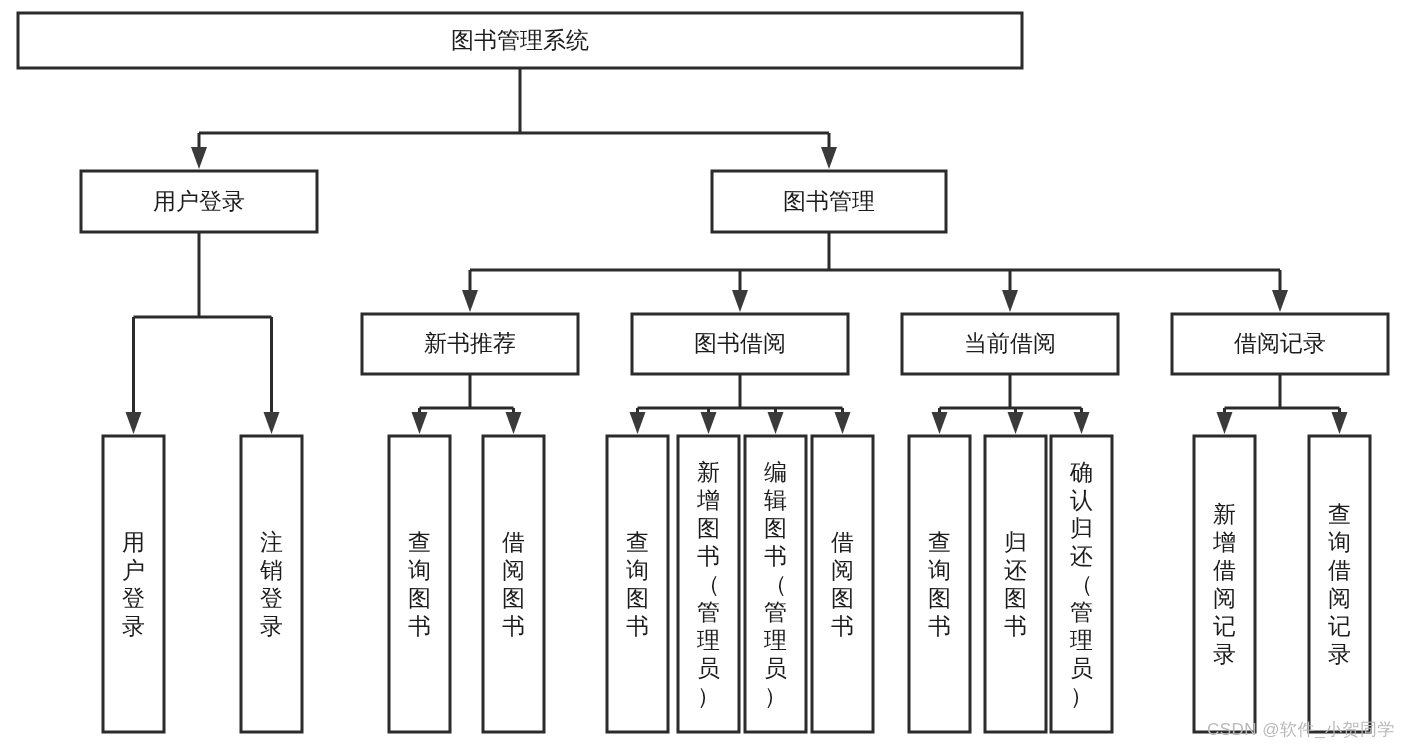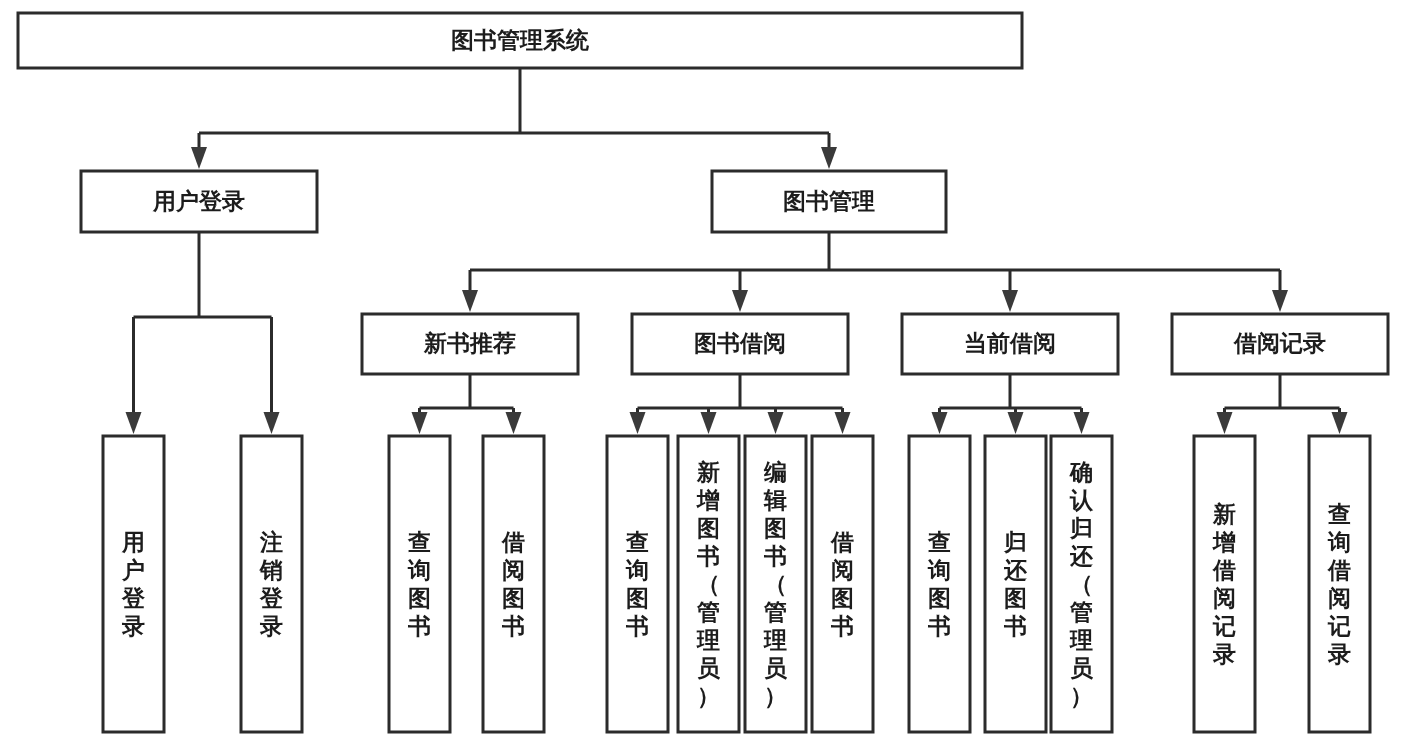--- a/index.html
+++ b/index.html
@@ -12,21 +12,20 @@
     height: 747px;
     font-family: "Liberation Sans", "DejaVu Sans", sans-serif;
     overflow: hidden;
     position: relative;
   }
   #diagram-root {
     position: absolute;
     top: 0; left: 0;
     width: 1405px;
     height: 747px;
-    font-weight: bold;
   }
   svg.flow {
     display: block;
     width: 1405px;
     height: 747px;
   }
   .node-rect {
     fill: #ffffff;
     stroke: #2b2b2b;
     stroke-width: 3;
@@ -201,13 +200,14 @@
         <g>
           <rect x="1194" y="436" width="61" height="296" class="node-rect"></rect>
           <text class="node-label-v" x="1224.5" y="0"><tspan x="1224.5" y="521.84">新</tspan><tspan x="1224.5" y="549.84">增</tspan><tspan x="1224.5" y="577.84">借</tspan><tspan x="1224.5" y="605.84">阅</tspan><tspan x="1224.5" y="633.84">记</tspan><tspan x="1224.5" y="661.84">录</tspan></text>
         </g>
         <g>
           <rect x="1309" y="436" width="61" height="296" class="node-rect"></rect>
           <text class="node-label-v" x="1339.5" y="0"><tspan x="1339.5" y="521.84">查</tspan><tspan x="1339.5" y="549.84">询</tspan><tspan x="1339.5" y="577.84">借</tspan><tspan x="1339.5" y="605.84">阅</tspan><tspan x="1339.5" y="633.84">记</tspan><tspan x="1339.5" y="661.84">录</tspan></text>
         </g>
       </g>
   </svg>
+  <div class="watermark">CSDN @软件_小贺同学</div>
 </div>
 
 </body></html>

